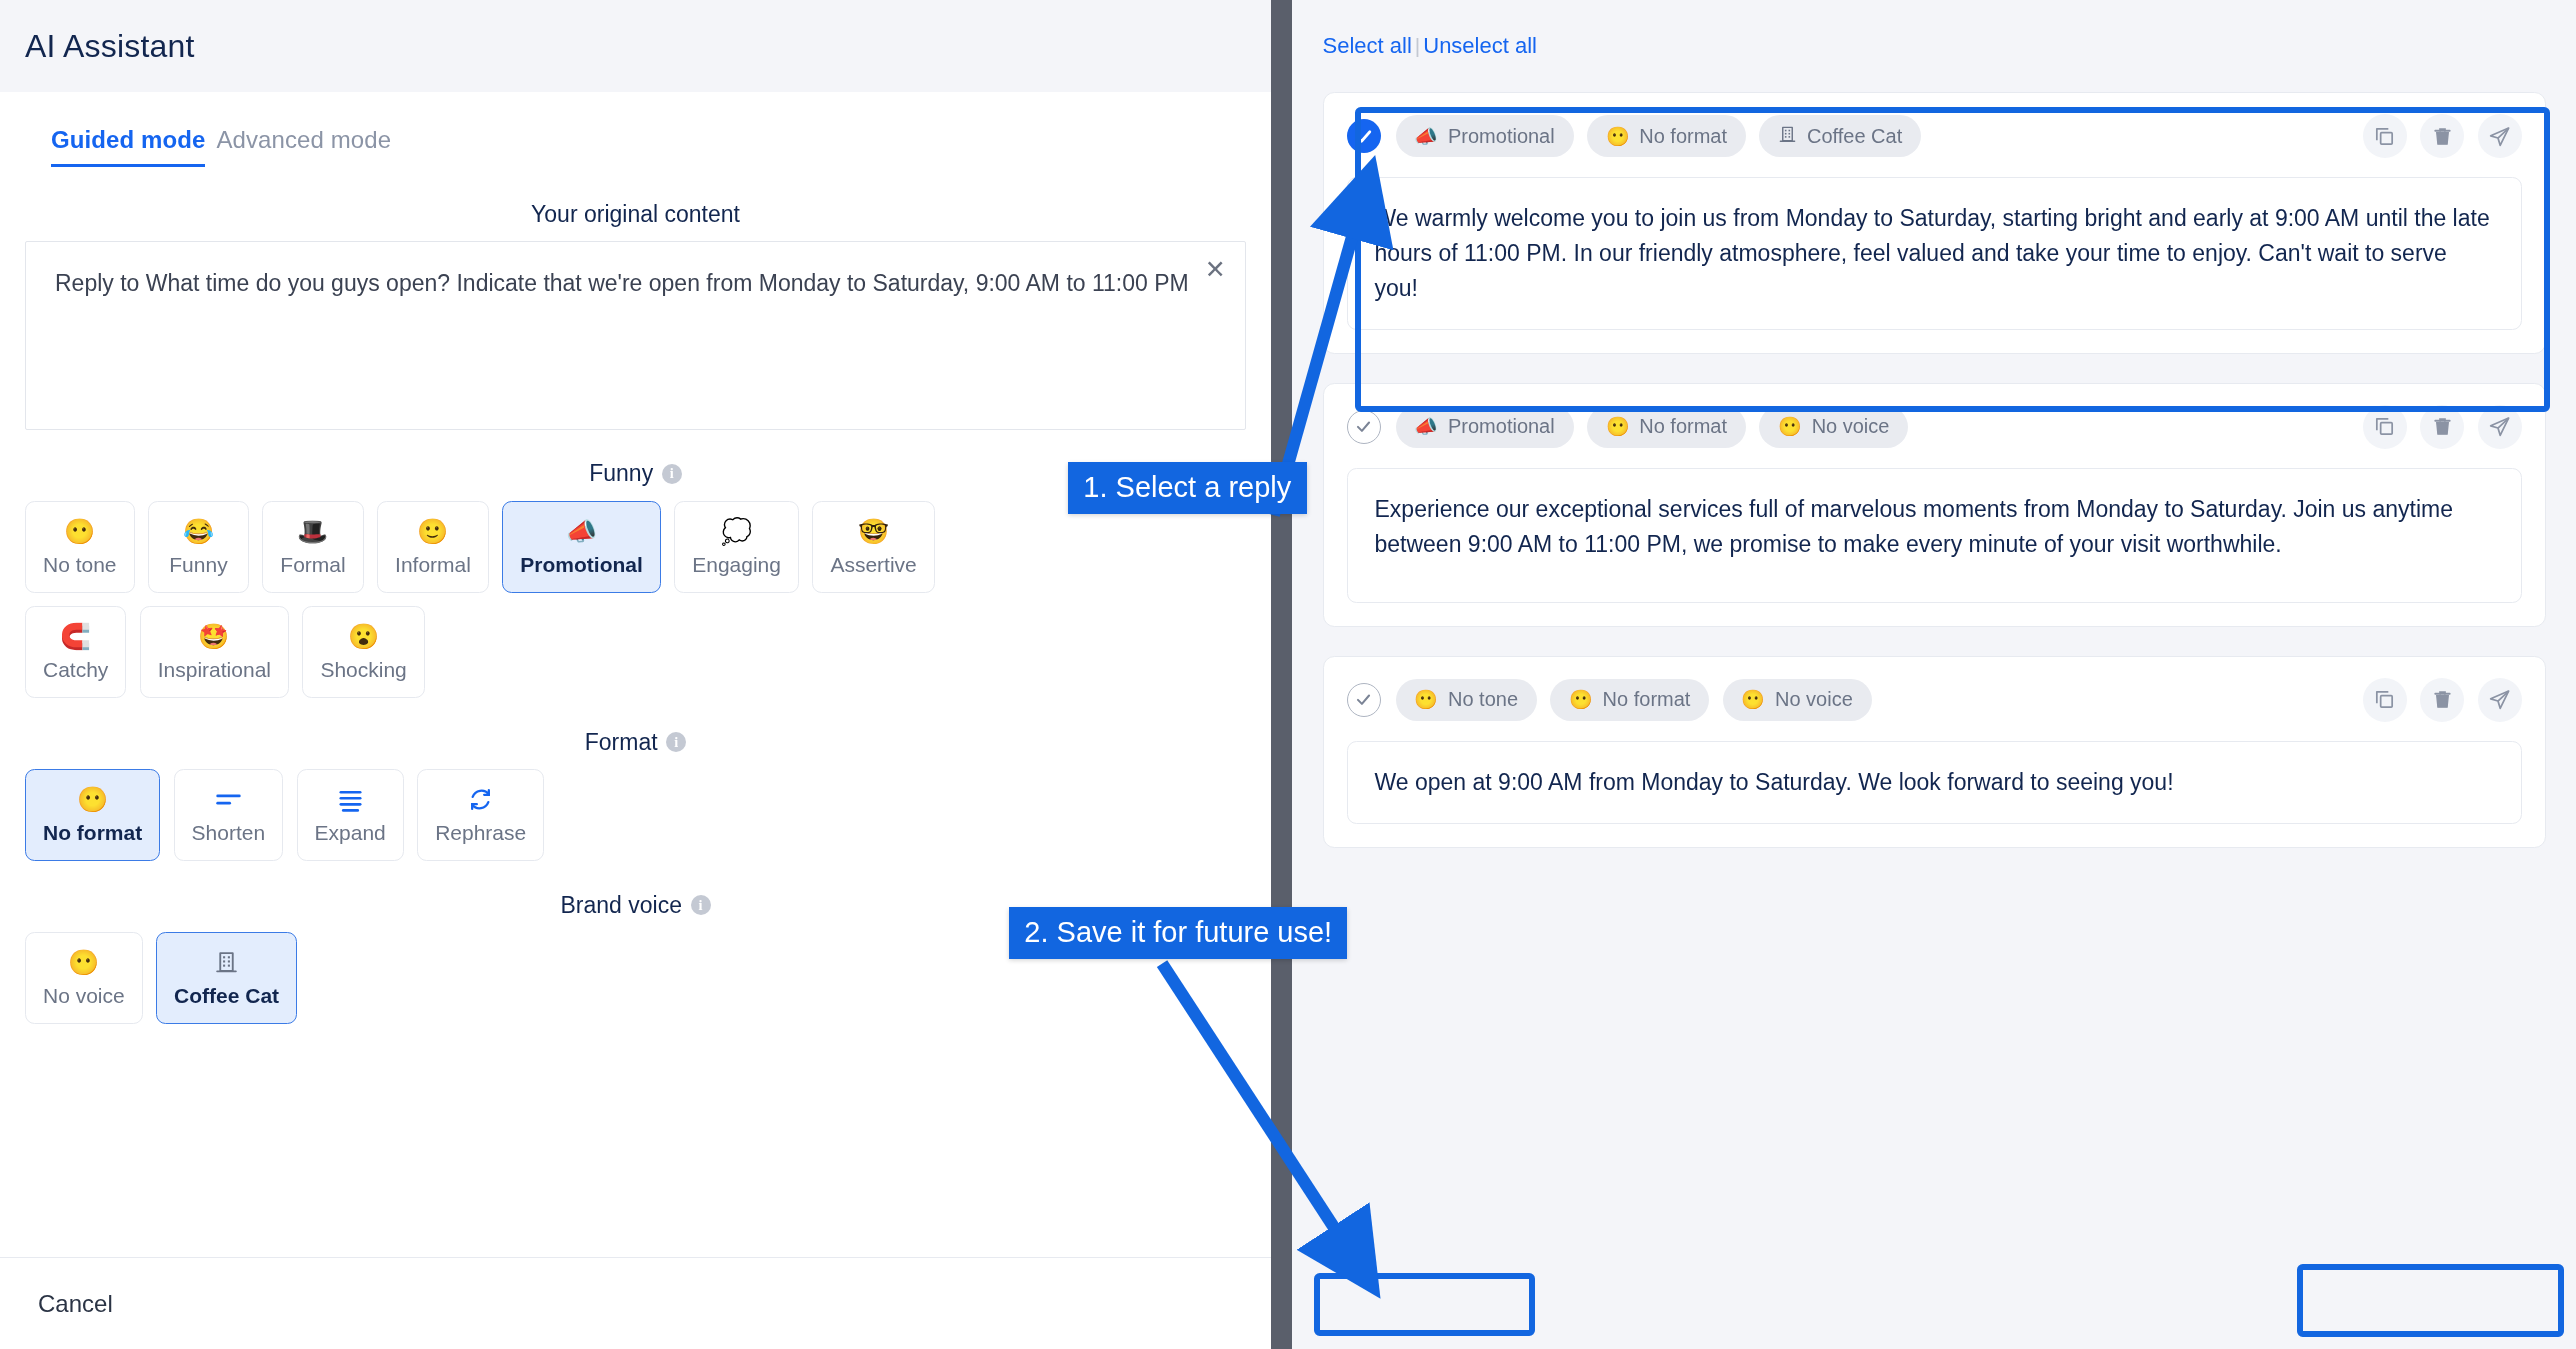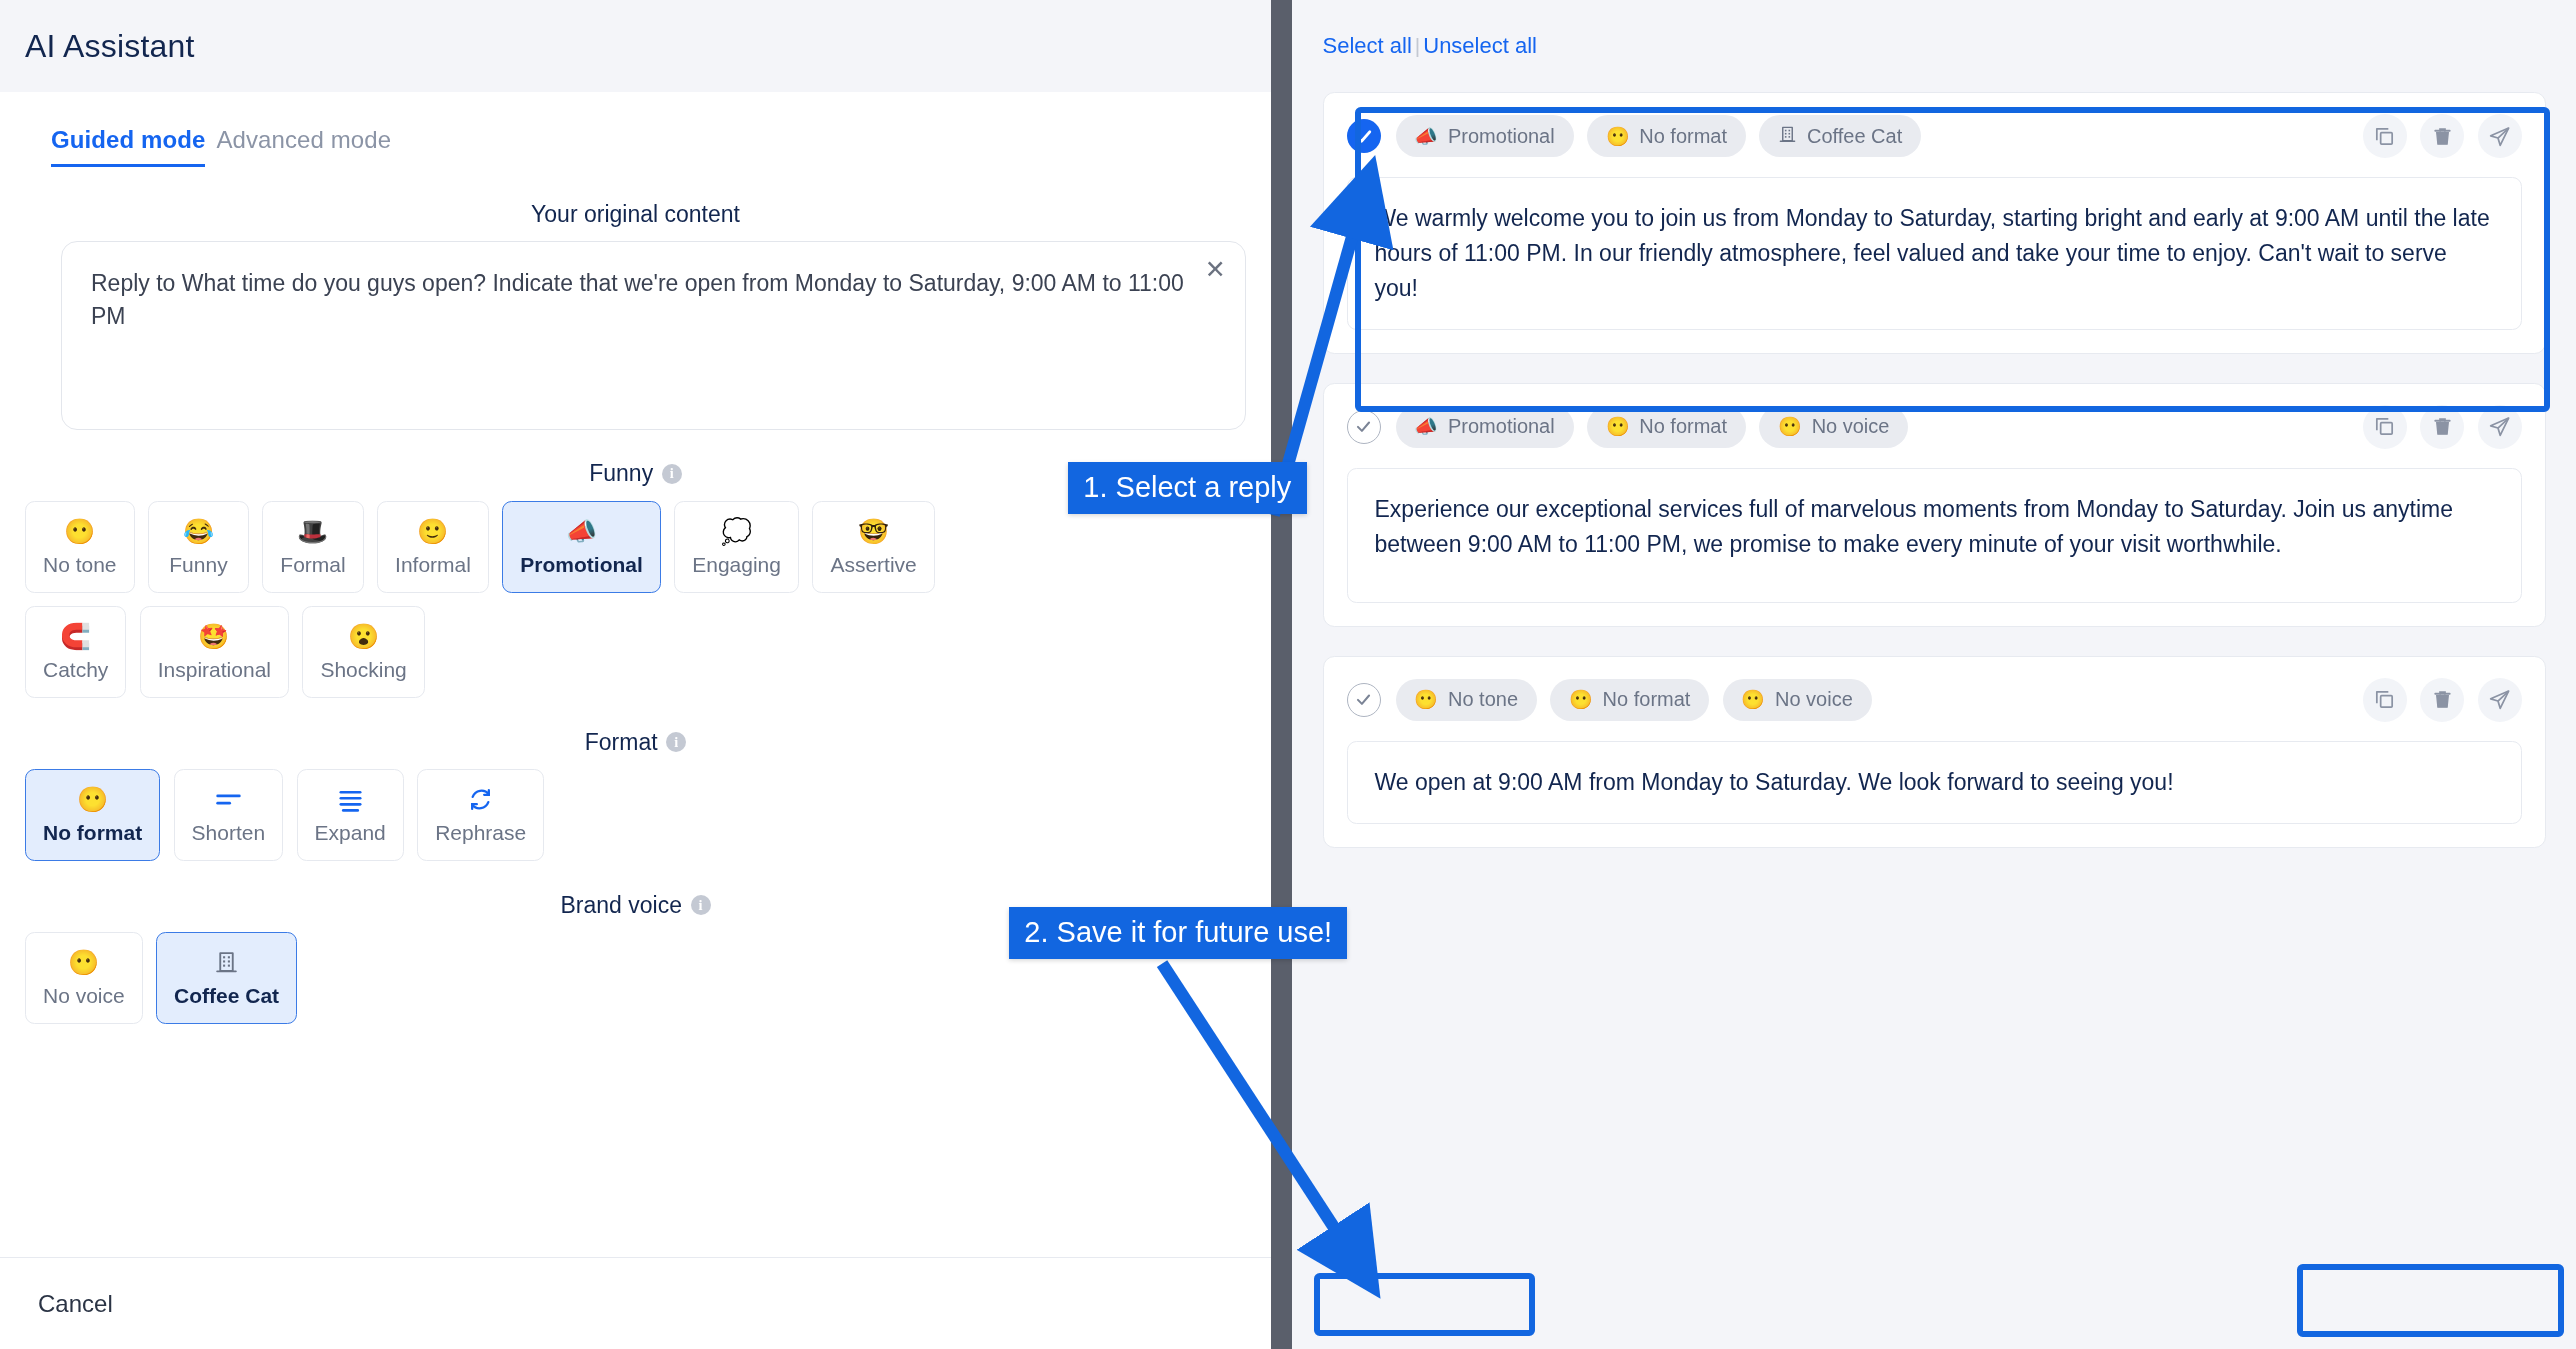--- a/index.html
+++ b/index.html
@@ -96,26 +96,25 @@
     font-size: 14.3px;
     font-weight: 700;
     align-items: center;
     justify-content: center;
     font-family: "Liberation Serif", serif;
   }
 
   .content-box {
     position: relative;
     border: 1.4px solid #e3e6ec;
-    border-radius: 16px;
+    border-radius: 2px;
     height: 189px;
     padding: 25px 29px;
     box-sizing: border-box;
     background: #fff;
-    margin-left: 36px;
   }
   .content-box .text {
     font-size: 23px;
     line-height: 1.42;
     color: #3b4252;
     max-width: 1140px;
   }
   .clear-x {
     position: absolute;
     top: 13.4px;

